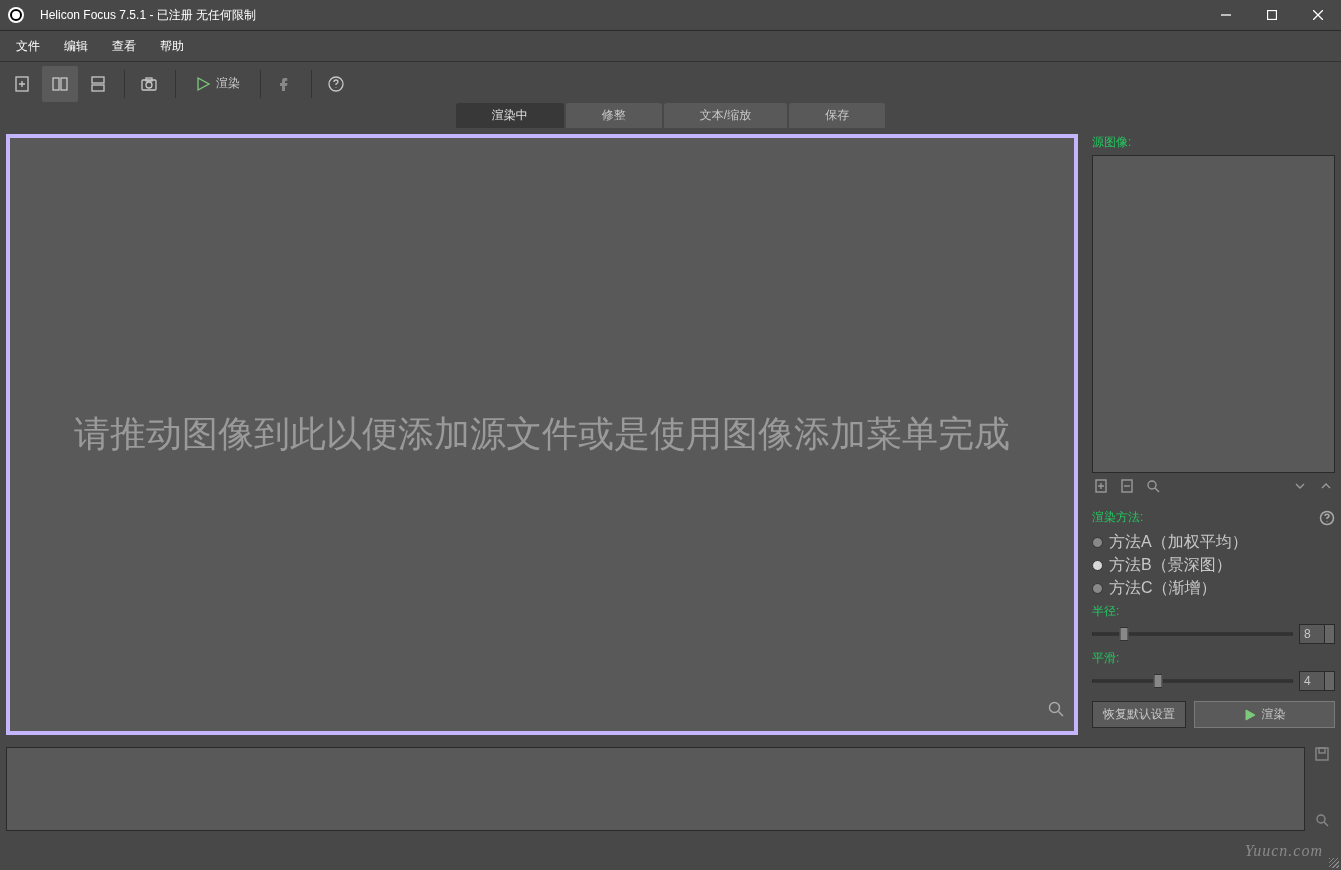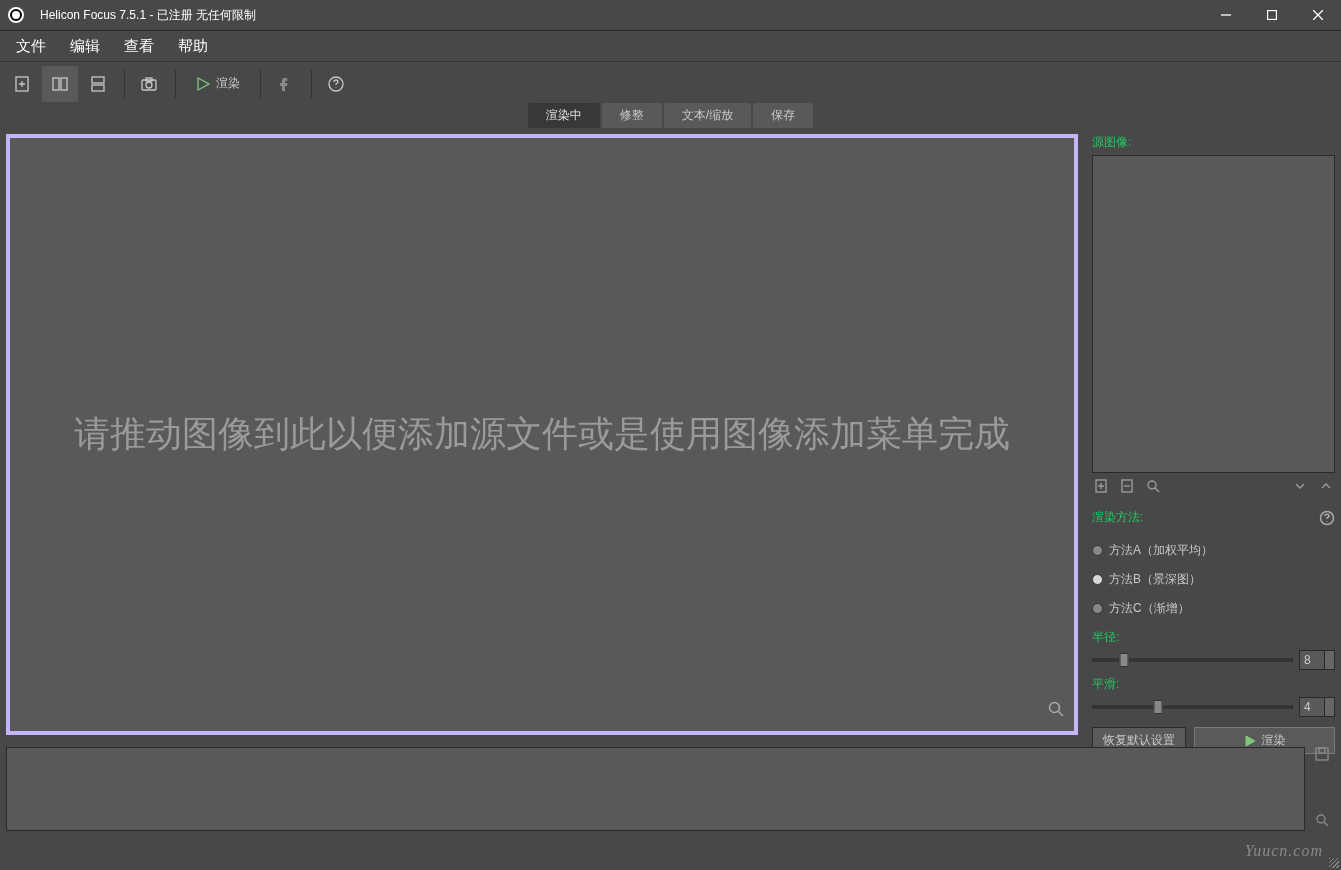--- a/index.html
+++ b/index.html
@@ -9,56 +9,56 @@
 .titlebar { height: 31px; background: #484848; display: flex; align-items: center; padding-left: 8px; border-bottom: 1px solid #2a2a2a; }
 .titlebar .appicon { width: 16px; height: 16px; background: #fff; border-radius: 50%; margin-right: 8px; display: flex; align-items: center; justify-content: center; }
 .titlebar .appicon::after { content:""; width:8px; height:8px; border-radius:50%; border:2px solid #000; }
 .titlebar .title { color: #fff; font-size: 12px; margin-left: 8px; }
 .winbtns { margin-left: auto; display: flex; }
 .winbtn { width: 46px; height: 31px; display: flex; align-items: center; justify-content: center; color: #fff; }
 .winbtn svg { width: 10px; height: 10px; stroke: #fff; stroke-width: 1.3; fill: none; }
 
 
 .menubar { height: 30px; background: #484848; display: flex; align-items: center; padding: 0 4px; }
-.menuitem { color: #fff; font-size: 15px; padding: 4px 12px; }
+.menuitem { color: #fff; font-size: 12px; padding: 4px 12px; }
 
 
 .toolbar { height: 44px; background: #484848; display: flex; align-items: center; padding: 0 4px; border-top: 1px solid #333; }
 .tbtn { width: 36px; height: 36px; display: flex; align-items: center; justify-content: center; color: #c8c8c8; border-radius: 2px; margin-right: 2px; }
 .tbtn.active { background: #5a5a5a; }
 .tbtn svg { width: 18px; height: 18px; stroke: #c8c8c8; fill: none; stroke-width: 1.3; }
 .tbtn.render { width: auto; padding: 0 12px; }
 .tbtn.render svg { stroke: #7cc97c; }
 .tbtn.render span { color: #c8c8c8; font-size: 12px; margin-left: 4px; }
 .tsep { width: 1px; height: 28px; background: #333; margin: 0 6px; }
 
 
 .tabrow { height: 23px; display: flex; justify-content: center; align-items: flex-end; margin-top: 0; }
-.tab { background: #595959; color: #c8c8c8; font-size: 12px; padding: 4px 18px; margin: 0 1px; border-radius: 3px 3px 0 0; }
+.tab { background: #595959; color: #c8c8c8; font-size: 12px; padding: 4px 36px; margin: 0 1px; border-radius: 3px 3px 0 0; }
 .tab.active { background: #383838; color: #e0e0e0; }
 
 
 .main { display: flex; padding: 6px; gap: 14px; height: 613px; }
 .canvas { flex: 1; background: #595959; border: 4px solid #c4b5fd; position: relative; display: flex; align-items: center; justify-content: center; }
 .canvas .prompt { color: #9a9a9a; font-size: 36px; font-family: "SimSun", serif; text-align: center; padding: 0 20px; }
 .zoomicon { position: absolute; right: 10px; bottom: 10px; }
 .zoomicon svg { width:16px; height:16px; stroke:#aaa; fill:none; stroke-width:1.5; }
 
 
 .rpanel { width: 243px; display: flex; flex-direction: column; }
 .rlabel { color: #22c55e; font-size: 12px; margin-bottom: 4px; }
 .srcbox { flex: 0 0 318px; background: #595959; border: 1px solid #2a2a2a; }
 .srcicons { display: flex; align-items: center; padding: 6px 2px; gap: 12px; }
 .srcicons .sicon svg { width: 14px; height: 14px; stroke: #9a9a9a; fill: none; stroke-width: 1.4; }
 .srcicons .spacer { flex: 1; }
 .rmethod { margin-top: 6px; }
 .method-head { display: flex; align-items: center; gap: 12px; }
 .method-head .rlabel { flex:1; }
 .help svg { width:16px; height:16px; stroke:#aaa; fill:none; stroke-width:1.5; }
-.radio-row { display: flex; align-items: center; margin: 12px 0; font-size: 12px; color: #c8c8c8; }
+.radio-row { display: flex; align-items: center; margin: 2px 0; font-size: 16px; color: #c8c8c8; }
 .radio { width: 11px; height: 11px; border-radius: 50%; background: #888; margin-right: 6px; border: 1px solid #333; }
 .radio.sel { background: #d8d8d8; }
 .slider-row { display: flex; align-items: center; margin-top: 2px; gap: 6px; }
 .slider { flex:1; height:14px; position:relative; }
 .slider-track { position:absolute; left:0; right:0; top:50%; height:3px; background:#3a3a3a; border:1px solid #2a2a2a; transform:translateY(-50%); }
 .slider-thumb { position:absolute; top:50%; width:9px; height:14px; background:#888; border:1px solid #333; transform:translate(-50%,-50%); }
 .spin { width:36px; height:20px; background:#595959; border:1px solid #2a2a2a; color:#c8c8c8; font-size:12px; display:flex; align-items:center; padding: 0 4px; position:relative; }
 .spin-arrows { position:absolute; right:0; top:0; bottom:0; width:10px; background:#666; border-left:1px solid #2a2a2a; }
 .btnrow { display: flex; gap: 8px; margin-top: 10px; }
 .pbtn { background: #5a5a5a; border: 1px solid #2a2a2a; color: #c8c8c8; font-size: 12px; padding: 4px 10px; display:flex; align-items:center; justify-content:center; }

